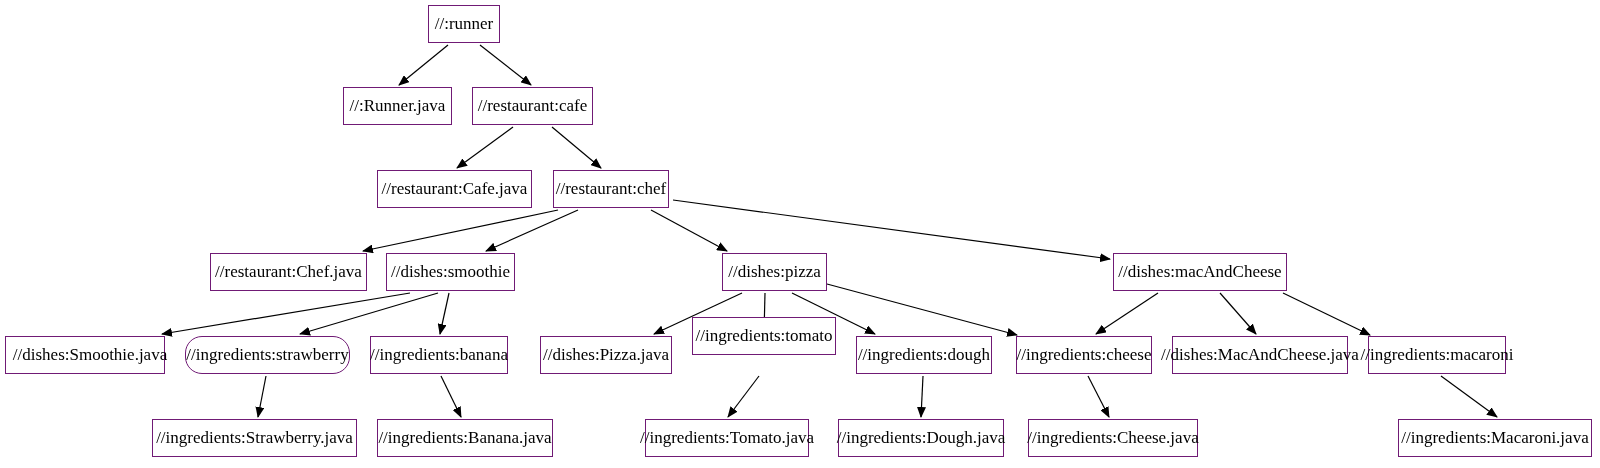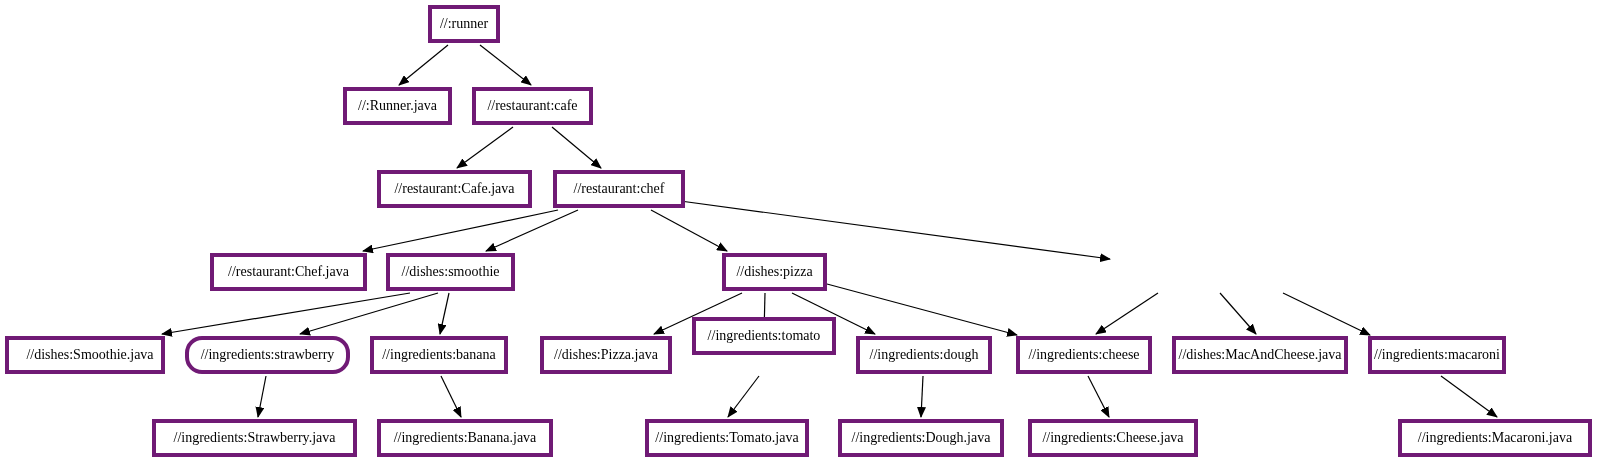--- a/index.html
+++ b/index.html
@@ -12,26 +12,26 @@
     overflow: hidden;
   }
   #edges {
     position: absolute;
     left: 0; top: 0;
     width: 1600px; height: 468px;
   }
   .node {
     position: absolute;
     height: 38px;
-    border: 4px solid #701a75;
+    border: 1px solid #701a75;
     background: #ffffff;
     display: flex;
     align-items: center;
     justify-content: center;
-    font-size: 14px;
+    font-size: 17px;
     color: #000000;
     white-space: nowrap;
     box-sizing: border-box;
   }
 </style>
 </head>
 <body>
 
 <div id="canvas">
 
@@ -68,25 +68,26 @@
       <line x1="1441" y1="376" x2="1497" y2="417" marker-end="url(#arrow)"></line>
     </g>
   </svg>
 
   <div class="node" style="left:428px;  top:5px;   width:72px;">//:runner</div>
 
   <div class="node" style="left:343px;  top:87px;  width:109px;">//:Runner.java</div>
   <div class="node" style="left:472px;  top:87px;  width:121px;">//restaurant:cafe</div>
 
   <div class="node" style="left:377px;  top:170px; width:155px;">//restaurant:Cafe.java</div>
-  <div class="node" style="left:553px;  top:170px; width:132px;">//restaurant:chef</div>
+  <div class="node" style="left:553px;  top:170px; width:116px;">//restaurant:chef</div>
 
   <div class="node" style="left:210px;  top:253px; width:157px;">//restaurant:Chef.java</div>
   <div class="node" style="left:386px;  top:253px; width:129px;">//dishes:smoothie</div>
   <div class="node" style="left:722px;  top:253px; width:105px;">//dishes:pizza</div>
+  <div class="node" style="left:1113px; top:253px; width:174px;">//dishes:macAndCheese</div>
 
   <div class="node" style="left:5px;    top:336px; width:160px;padding-left:10px;">//dishes:Smoothie.java</div>
   <div class="node" style="left:185px;  top:336px; width:165px;border-radius:17px;">//ingredients:strawberry</div>
   <div class="node" style="left:370px;  top:336px; width:138px;">//ingredients:banana</div>
   <div class="node" style="left:540px;  top:336px; width:132px;">//dishes:Pizza.java</div>
   <div class="node" style="left:692px;  top:317px; width:144px;">//ingredients:tomato</div>
   <div class="node" style="left:856px;  top:336px; width:136px;">//ingredients:dough</div>
   <div class="node" style="left:1016px; top:336px; width:136px;">//ingredients:cheese</div>
   <div class="node" style="left:1172px; top:336px; width:176px;">//dishes:MacAndCheese.java</div>
   <div class="node" style="left:1368px; top:336px; width:138px;">//ingredients:macaroni</div>

